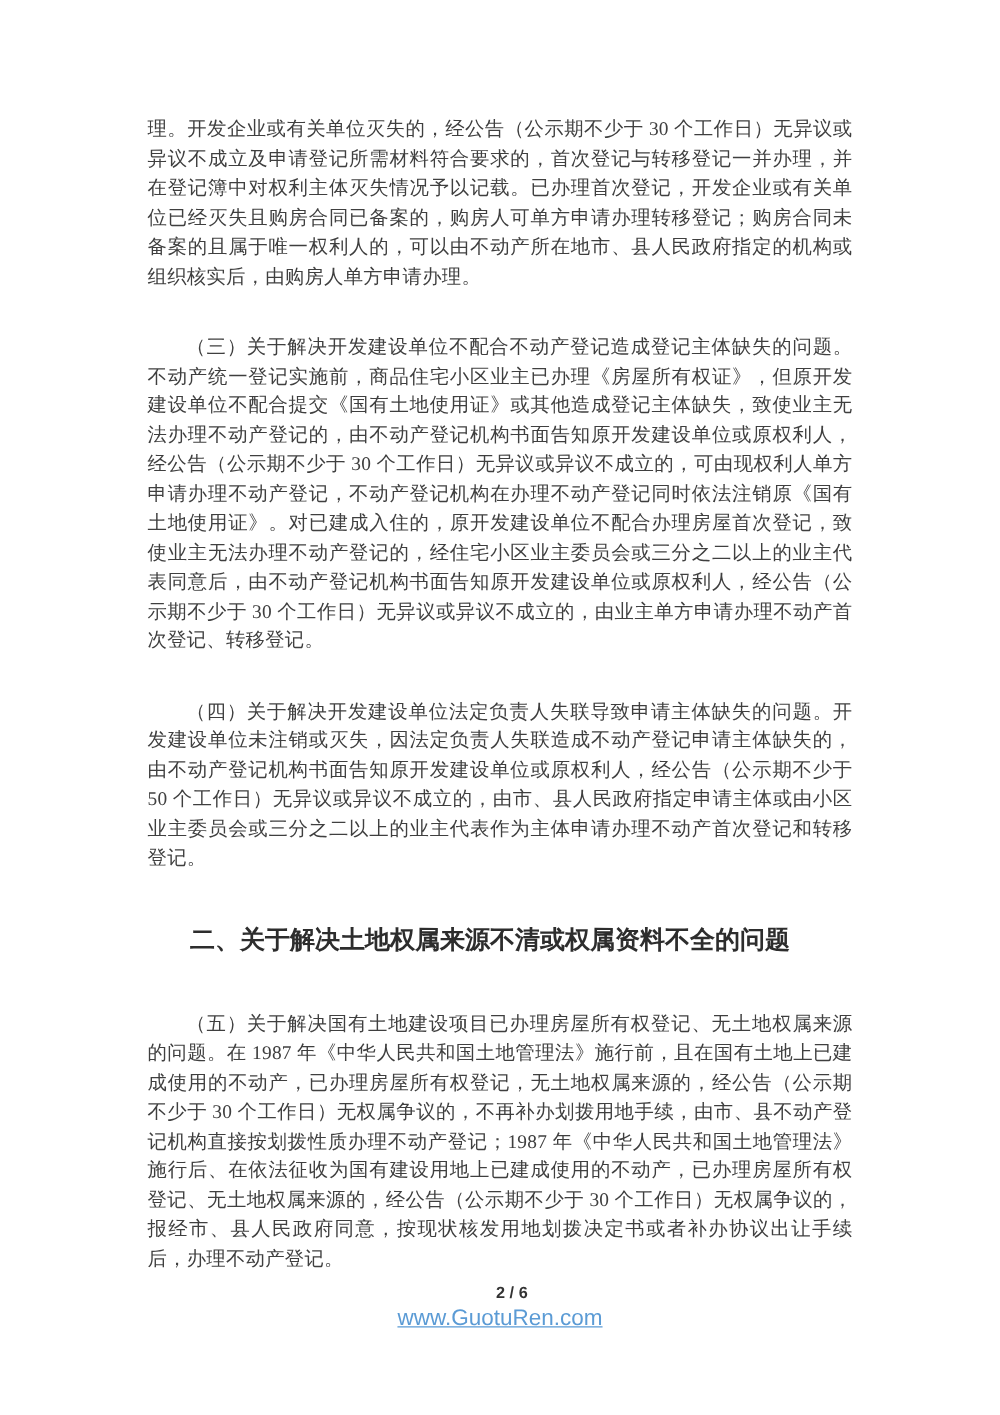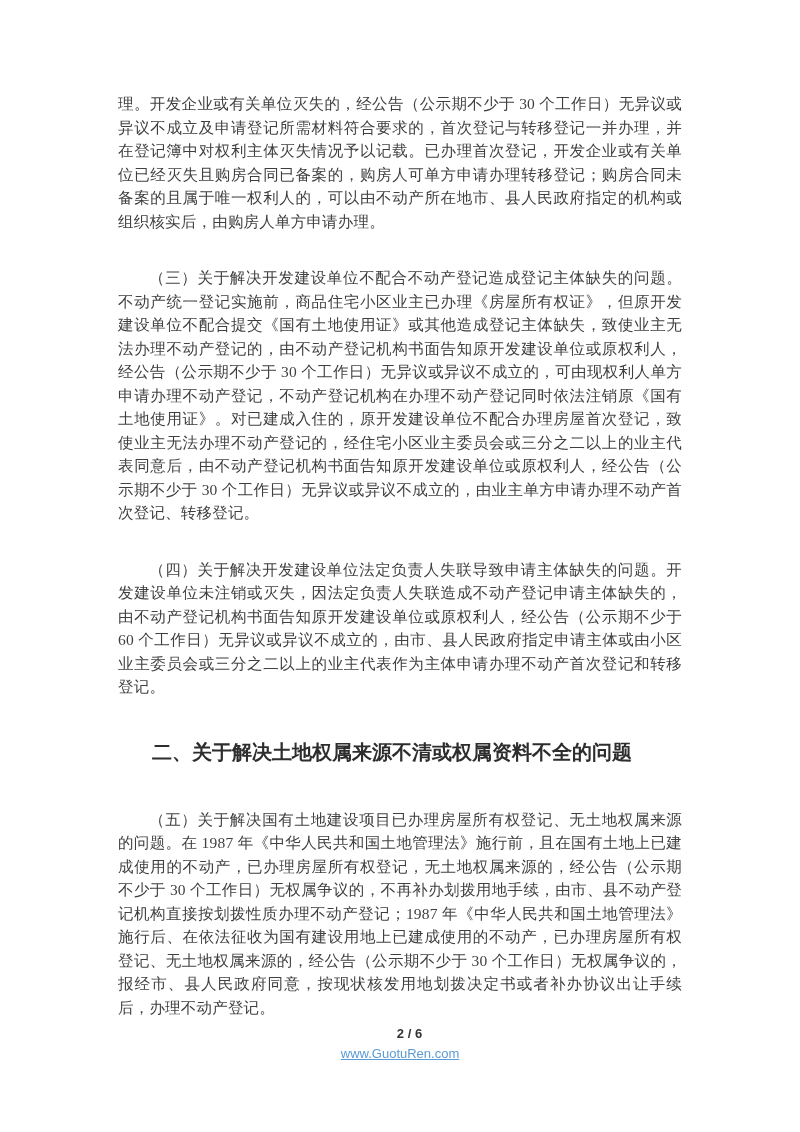--- a/index.html
+++ b/index.html
@@ -54,36 +54,36 @@
   .page-indicator {
     font-family: "Liberation Sans", "DejaVu Sans", sans-serif;
     font-weight: 700;
     font-size: 13px;
     color: #333333;
     margin: 0 0 3px 0;
     padding-left: 19px;
   }
   .site-link {
     font-family: "Liberation Sans", "DejaVu Sans", sans-serif;
-    font-size: 13px;
+    font-size: 18px;
     color: #5b9bd5;
     text-decoration: underline;
     cursor: pointer;
   }
 </style>
 </head>
 <body>
 
 <div class="page">
   <div class="content">
     <p class="para continuation">理。开发企业或有关单位灭失的，经公告（公示期不少于 30 个工作日）无异议或异议不成立及申请登记所需材料符合要求的，首次登记与转移登记一并办理，并在登记簿中对权利主体灭失情况予以记载。已办理首次登记，开发企业或有关单位已经灭失且购房合同已备案的，购房人可单方申请办理转移登记；购房合同未备案的且属于唯一权利人的，可以由不动产所在地市、县人民政府指定的机构或组织核实后，由购房人单方申请办理。</p>
 
     <p class="para">（三）关于解决开发建设单位不配合不动产登记造成登记主体缺失的问题。不动产统一登记实施前，商品住宅小区业主已办理《房屋所有权证》，但原开发建设单位不配合提交《国有土地使用证》或其他造成登记主体缺失，致使业主无法办理不动产登记的，由不动产登记机构书面告知原开发建设单位或原权利人，经公告（公示期不少于 30 个工作日）无异议或异议不成立的，可由现权利人单方申请办理不动产登记，不动产登记机构在办理不动产登记同时依法注销原《国有土地使用证》。对已建成入住的，原开发建设单位不配合办理房屋首次登记，致使业主无法办理不动产登记的，经住宅小区业主委员会或三分之二以上的业主代表同意后，由不动产登记机构书面告知原开发建设单位或原权利人，经公告（公示期不少于 30 个工作日）无异议或异议不成立的，由业主单方申请办理不动产首次登记、转移登记。</p>
 
-    <p class="para">（四）关于解决开发建设单位法定负责人失联导致申请主体缺失的问题。开发建设单位未注销或灭失，因法定负责人失联造成不动产登记申请主体缺失的，由不动产登记机构书面告知原开发建设单位或原权利人，经公告（公示期不少于 60 个工作日）无异议或异议不成立的，由市、县人民政府指定申请主体或由小区业主委员会或三分之二以上的业主代表作为主体申请办理不动产首次登记和转移登记。</p>
+    <p class="para">（四）关于解决开发建设单位法定负责人失联导致申请主体缺失的问题。开发建设单位未注销或灭失，因法定负责人失联造成不动产登记申请主体缺失的，由不动产登记机构书面告知原开发建设单位或原权利人，经公告（公示期不少于 50 个工作日）无异议或异议不成立的，由市、县人民政府指定申请主体或由小区业主委员会或三分之二以上的业主代表作为主体申请办理不动产首次登记和转移登记。</p>
 
     <h2 class="section-heading">二、关于解决土地权属来源不清或权属资料不全的问题</h2>
 
     <p class="para">（五）关于解决国有土地建设项目已办理房屋所有权登记、无土地权属来源的问题。在 1987 年《中华人民共和国土地管理法》施行前，且在国有土地上已建成使用的不动产，已办理房屋所有权登记，无土地权属来源的，经公告（公示期不少于 30 个工作日）无权属争议的，不再补办划拨用地手续，由市、县不动产登记机构直接按划拨性质办理不动产登记；1987 年《中华人民共和国土地管理法》施行后、在依法征收为国有建设用地上已建成使用的不动产，已办理房屋所有权登记、无土地权属来源的，经公告（公示期不少于 30 个工作日）无权属争议的，报经市、县人民政府同意，按现状核发用地划拨决定书或者补办协议出让手续后，办理不动产登记。</p>
   </div>
 
   <div class="footer">
     <div class="page-indicator">2 / 6</div>
     <a class="site-link">www.GuotuRen.com</a>
   </div>

